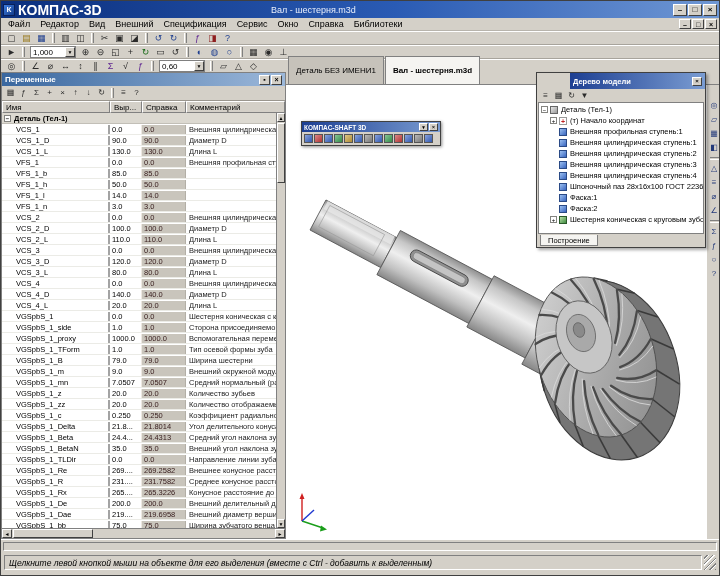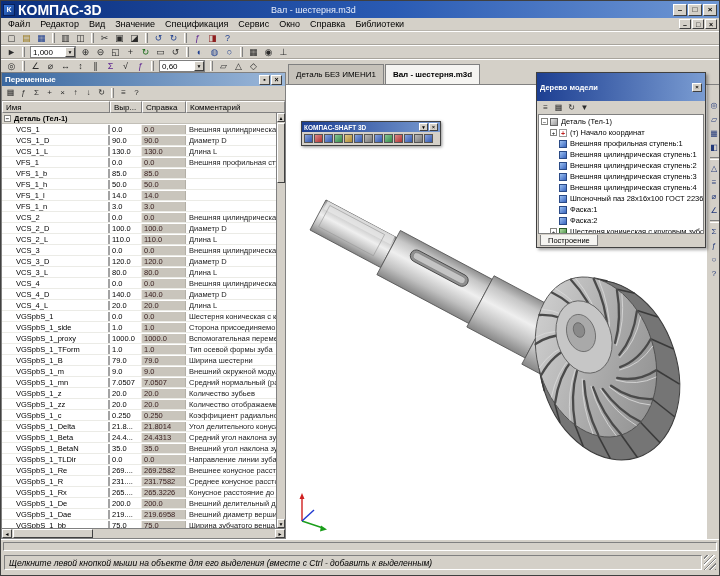--- a/index.html
+++ b/index.html
@@ -75,21 +75,21 @@
   .sthumb { height:60px; margin:1px 0; background:#d4d0c8; border:1px solid; border-color:#fff #404040 #404040 #fff; }
   .vp-hscroll { height:10px; display:flex; border-top:1px solid #808080; font-size:5px; }
   .vp-hscroll .sbtn { width:10px; height:100%; }
   .hthumb { width:80px; background:#d4d0c8; border:1px solid; border-color:#fff #404040 #404040 #fff; margin:0 1px; }
   .hspace { flex:1; }
 
   
   .docarea { flex:1; display:flex; flex-direction:column; position:relative; }
   .tabbar { height:13px; background:#d4d0c8; display:flex; align-items:flex-end; gap:1px;
             padding-left:2px; border-bottom:1px solid #808080; }
-  .tab { height:20px; padding:8px 7px; font-size:8px; display:flex; align-items:center;
+  .tab { height:28px; padding:8px 7px; font-size:8px; display:flex; align-items:center;
          background:#c6c2ba; border:1px solid #808080; border-bottom:none; }
   .tab.active { background:#f5f4f1; font-weight:bold; }
   .viewrow { flex:1; display:flex; min-height:0; }
   .viewport { flex:1; background:#fff; position:relative; overflow:hidden; }
   .rightstrip { width:15px; background:#d4d0c8; border-left:1px solid #fff;
                 display:flex; flex-direction:column; align-items:center; padding-top:14px; }
   .rs-ic { width:13px; height:13px; display:flex; align-items:center; justify-content:center;
            font-size:8px; color:#243a7a; margin-bottom:1px; }
   .rightstrip .grip { width:9px; height:3px; border:none; border-top:1px solid #808080;
                       border-bottom:1px solid #fff; margin:2px 0; }
@@ -100,22 +100,22 @@
   .sb-title { height:10px; background:linear-gradient(to right,#1d3f92,#7a9cd2); color:#fff;
               font-size:6.5px; font-weight:bold; display:flex; align-items:center; padding:0 2px; }
   .sb-title .winbtn { width:9px; height:8px; font-size:5px; }
   .sb-icons { height:13px; display:flex; align-items:center; gap:1px; padding:1px 2px; }
   .sb-ic { width:9px; height:9px; border:1px solid #555; flex:none; }
 
   
   .treepanel { position:absolute; top:0; left:250px; width:170px; height:176px; background:#d4d0c8;
                border:1px solid #404040; box-shadow:2px 2px 3px rgba(0,0,0,.35); z-index:6;
                display:flex; flex-direction:column; }
-  .tp-title { height:28px; background:linear-gradient(to right,#1d3f92,#7a9cd2); color:#fff;
-              font-size:7.5px; font-weight:bold; display:flex; align-items:center; padding:0 3px; }
+  .tp-title { height:16px; background:linear-gradient(to right,#1d3f92,#7a9cd2); color:#fff;
+              font-size:7.5px; font-weight:bold; display:flex; align-items:center; padding:0 3px;margin-left:33px; }
   .tp-title .winbtn { width:10px; height:9px; font-size:6px; }
   .tp-toolbar { height:13px; display:flex; align-items:center; padding-left:2px; }
   .tp-tree { flex:1; background:#fff; border:1px solid #808080; margin:0 1px; overflow:hidden;
              font-size:7.5px; padding-top:1px; }
   .titem { height:11px; display:flex; align-items:center; white-space:nowrap; overflow:hidden; }
   .expander { width:7px; height:7px; border:1px solid #848480; background:#fff; font-size:6px;
               line-height:6px; text-align:center; margin-right:2px; flex:none; }
   .expander.noexp { border:none; background:transparent; }
   .ticon { width:8px; height:8px; margin-right:3px; flex:none; border:1px solid #2a4a86;
            background:linear-gradient(135deg,#9cc0f0,#3a66c0); }
@@ -156,21 +156,21 @@
     <span class="winbtn">□</span>
     <span class="winbtn">×</span>
   </span>
 </div>
 
 <div class="menubar">
   <span style="display:flex;">
       <span class="menuitem">Файл</span>
       <span class="menuitem">Редактор</span>
       <span class="menuitem">Вид</span>
-      <span class="menuitem">Значение</span>
+      <span class="menuitem">Внешний</span>
       <span class="menuitem">Спецификация</span>
       <span class="menuitem">Сервис</span>
       <span class="menuitem">Окно</span>
       <span class="menuitem">Справка</span>
       <span class="menuitem">Библиотеки</span>
     </span>
   <span class="docbtns">
     <span class="winbtn">–</span>
     <span class="winbtn">□</span>
     <span class="winbtn">×</span>

